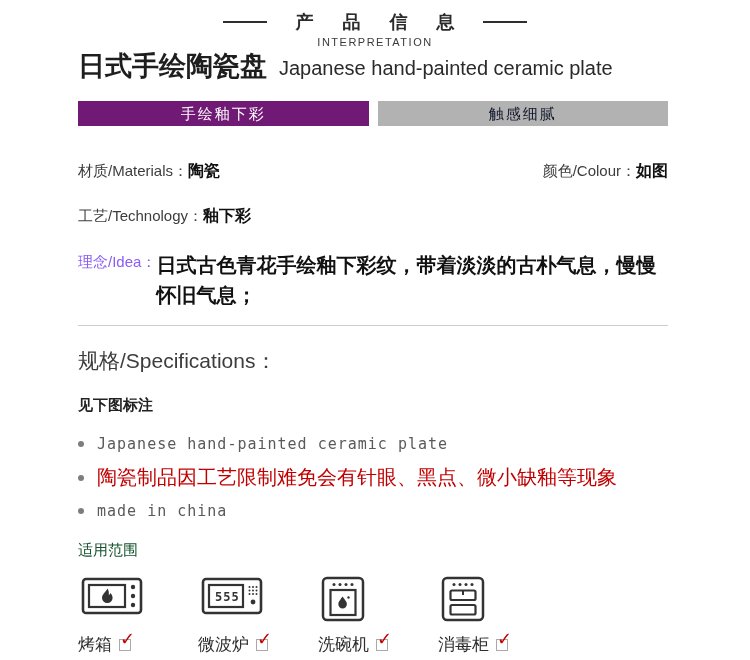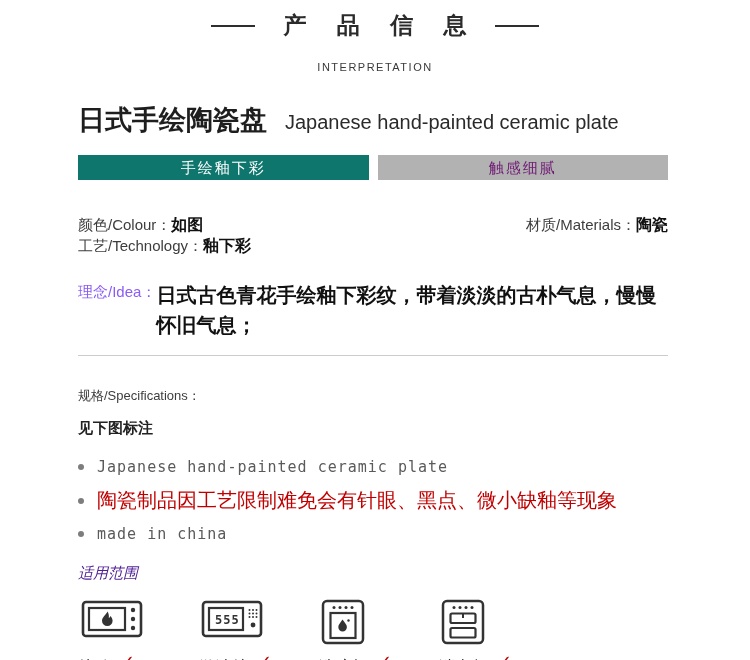--- a/index.html
+++ b/index.html
@@ -3,59 +3,59 @@
 <meta charset="utf-8">
 <style>
   * { box-sizing: border-box; margin: 0; padding: 0; }
   html,body { width: 750px; height: 660px; background: #ffffff; overflow: hidden;
     font-family: "Liberation Sans", sans-serif; color: #333; }
 
   
   .header { padding-top: 10px; text-align: center; }
   .header-row { display: flex; align-items: center; justify-content: center; gap: 16px; }
   .hline { width: 44px; height: 0; border-top: 2px solid #2e2e2e; }
-  .header-title { font-size: 23px; font-weight: bold; color: #2b2b2b;
+  .header-title { font-size: 18px; font-weight: bold; color: #2b2b2b;
     letter-spacing: 12px; margin-left: 12px; white-space: nowrap; }
-  .header-sub { font-size: 11px; letter-spacing: 1.5px; color: #3a3a3a; margin-top: 20px; }
+  .header-sub { font-size: 11px; letter-spacing: 1.5px; color: #3a3a3a; margin-top: 2px; }
 
   
   .content { width: 590px; margin-left: 78px; }
 
-  .title-row { margin-top: 29px; display: flex; align-items: baseline; gap: 18px; white-space: nowrap; text-align: right; }
+  .title-row { display: flex; align-items: baseline; gap: 12px; white-space: nowrap; text-align: right; }
   .title-zh { font-size: 27px; font-weight: bold; color: #1e1e1e; }
   .title-en { font-size: 20px; color: #2a2a2a; }
 
   .banners { display: flex; gap: 9px; margin-top: 17px; }
   .banner { flex: 1; height: 25px; line-height: 25px; text-align: center;
     font-size: 15px; letter-spacing: 2px; }
-  .banner.black { background: #0f766e; color: #ffffff; }
-  .banner.gray  { background: #b2b2b2; color: #701a75; }
+  .banner.black { background: #701a75; color: #ffffff; }
+  .banner.gray  { background: #b2b2b2; color: #0f172a; }
 
   .attr-row { display: flex; justify-content: space-between; font-size: 15px; }
   .attr-row.first { margin-top: 35px; }
-  .attr-row.second { }
+  .attr-row.second { margin-top: 24px; }
   .attr-label { color: #3d3d3d; }
   .attr-value { font-weight: bold; color: #111; font-size: 16px; }
 
   .idea { margin-top: 23px; display: flex; font-size: 15px; }
   .idea-label { color: #8b5cf6; white-space: nowrap; padding-top: 3px; }
   .idea-body { font-weight: bold; color: #111; font-size: 20px; line-height: 30px; }
 
   .divider { border-top: 1px solid #cccccc; margin-top: 15px; }
 
-  .spec-label { margin-top: 31px; font-size: 13px; color: #3d3d3d; }
-  .spec-note  { margin-top: 14px; font-size: 15px; font-weight: bold; color: #222; }
+  .spec-label { margin-top: 21px; font-size: 21px; color: #3d3d3d; }
+  .spec-note  { margin-top: 21px; font-size: 15px; font-weight: bold; color: #222; }
 
   .bullets { margin-top: 20px; }
   .bullet { display: flex; align-items: center; gap: 13px; margin-bottom: 11px; font-size: 15px; }
   .bullet .dot { width: 6px; height: 6px; border-radius: 50%; background: #7d7d7d; flex: none; }
   .bullet.mono { font-family: "DejaVu Sans Mono", monospace; color: #5a5a5a; letter-spacing: 1px; }
   .bullet.red  { color: #c00000; font-size: 20px; font-family: "DejaVu Serif", serif; }
 
-  .scope-label { margin-top: 21px; font-size: 15px; color: #4c1d95; font-style: italic; }
+  .scope-label { margin-top: 21px; font-size: 15px; color: #14532d; }
   .scope-items { display: flex; margin-top: 16px; }
   .scope-item { width: 112px; margin-right: 8px; display: flex; flex-direction: column; align-items: flex-start; }
   .icon-box { height: 48px; display: flex; align-items: flex-start; padding-left: 3px; }
   .label-row { display: flex; align-items: center; gap: 7px; margin-top: 9px;
     font-size: 17px; color: #2e2e2e; }
   .checkbox { position: relative; width: 12px; height: 12px; border: 1px solid #a9a9a9;
     display: inline-block; flex: none; }
   .checkbox .check { position: absolute; left: 0px; top: -10px; color: #c00000;
     font-size: 18px; font-weight: bold; line-height: 18px;
     font-family: "DejaVu Sans", sans-serif; }
@@ -81,24 +81,24 @@
     <span class="title-en">Japanese hand-painted ceramic plate</span>
   </div>
 
   <div class="banners">
     <div class="banner black">手绘釉下彩</div>
     <div class="banner gray">触感细腻</div>
   </div>
 
   <div class="attr-row first">
     <div>
+      <span class="attr-label">材质/Materials：</span><span class="attr-value">陶瓷</span>
+    </div>
+    <div>
       <span class="attr-label">颜色/Colour：</span><span class="attr-value">如图</span>
-    </div>
-    <div>
-      <span class="attr-label">材质/Materials：</span><span class="attr-value">陶瓷</span>
     </div>
   </div>
   <div class="attr-row second">
     <div>
       <span class="attr-label">工艺/Technology：</span><span class="attr-value">釉下彩</span>
     </div>
   </div>
 
   <div class="idea">
     <span class="idea-label">理念/Idea：</span>

